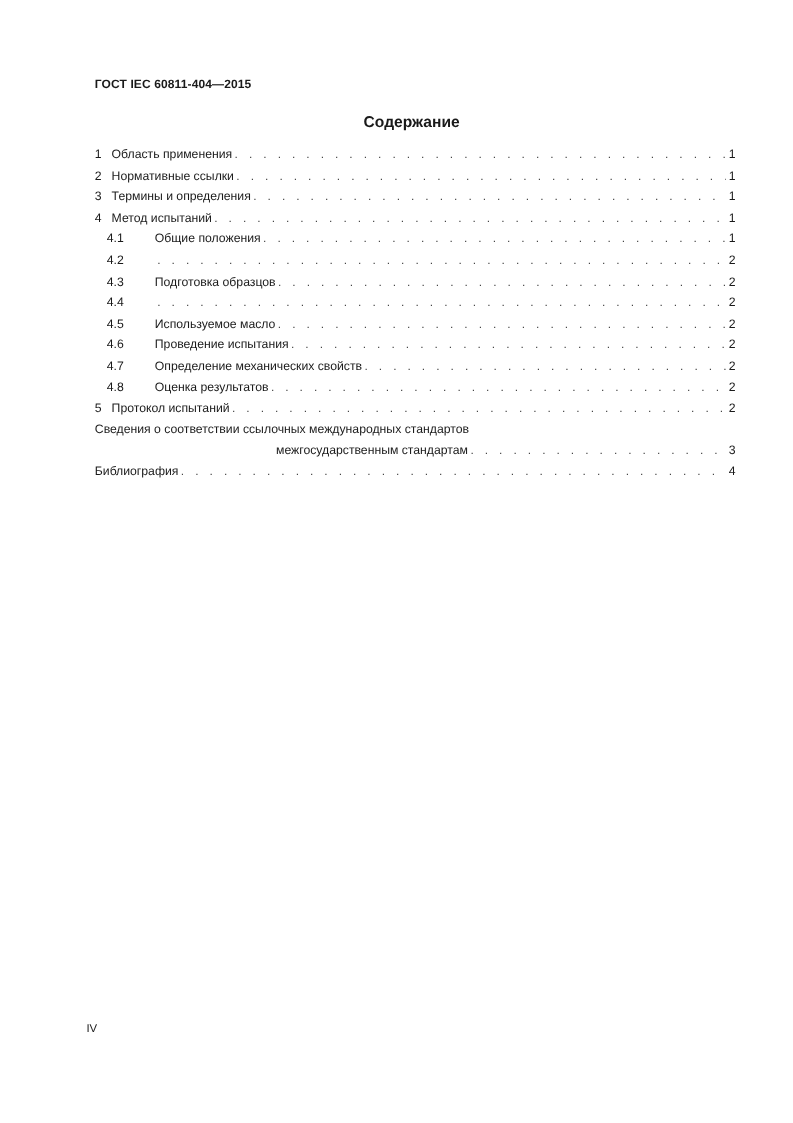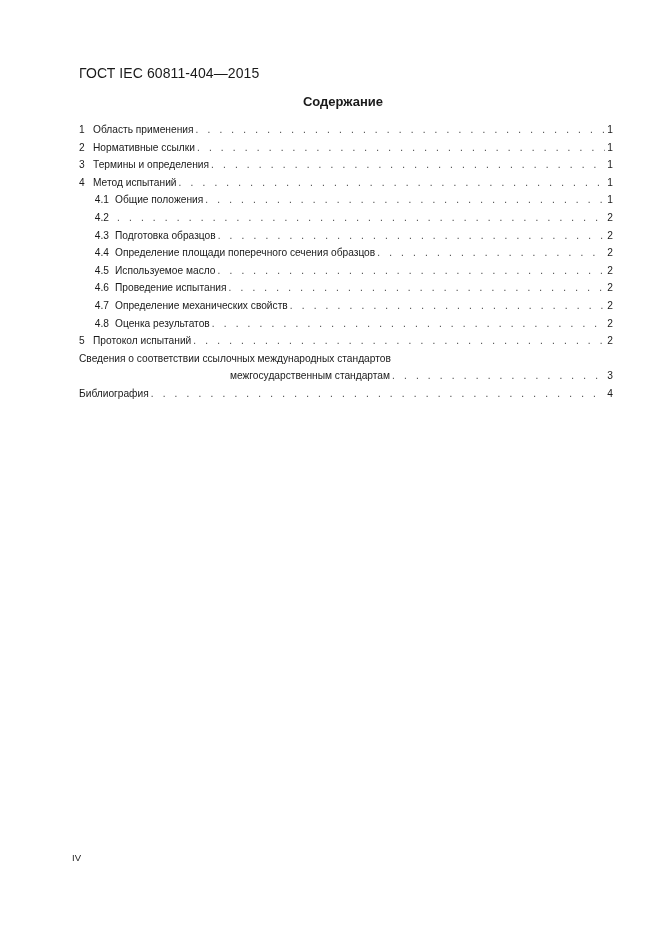--- a/index.html
+++ b/index.html
@@ -12,22 +12,22 @@
       height: 936px;
       position: relative;
       overflow: hidden;
       font-family: "Liberation Sans", "DejaVu Sans", sans-serif;
       color: #1a1a1a;
     }
     .doc-code {
       position: absolute;
       left: 79px;
       top: 65px;
-      font-size: 14px;
-      font-weight: normal;
+      font-size: 10px;
+      font-weight: bold;
       letter-spacing: 0.1px;
     }
     .toc-title {
       position: absolute;
       left: 0;
       width: 661px;
       top: 94px;
       text-align: center;
       font-size: 13px;
       font-weight: bold;
@@ -51,22 +51,21 @@
     .toc-row.sub {
       padding-left: 10px;
     }
     .toc-num {
       display: inline-block;
       min-width: 12px;
       margin-right: 2px;
     }
     .toc-row.sub .toc-num {
       min-width: 20px;
-      margin-right: 6px;
-      text-align: right;
+      margin-right: 20px;
     }
     .toc-label {
       flex: 0 0 auto;
     }
     .toc-leader {
       flex: 1 1 auto;
       overflow: hidden;
       margin: 0 2px;
       color: #444;
       letter-spacing: 3.2px;
@@ -151,21 +150,20 @@
 
   <div class="toc-row sub">
     <span class="toc-num">4.3</span>
     <span class="toc-label">Подготовка образцов</span>
     <span class="toc-leader"></span>
     <span class="toc-page">2</span>
   </div>
 
   <div class="toc-row sub">
     <span class="toc-num">4.4</span>
-    <span class="toc-label">Определение площади поперечного сечения образцов</span>
     <span class="toc-leader"></span>
     <span class="toc-page">2</span>
   </div>
 
   <div class="toc-row sub">
     <span class="toc-num">4.5</span>
     <span class="toc-label">Используемое масло</span>
     <span class="toc-leader"></span>
     <span class="toc-page">2</span>
   </div>

